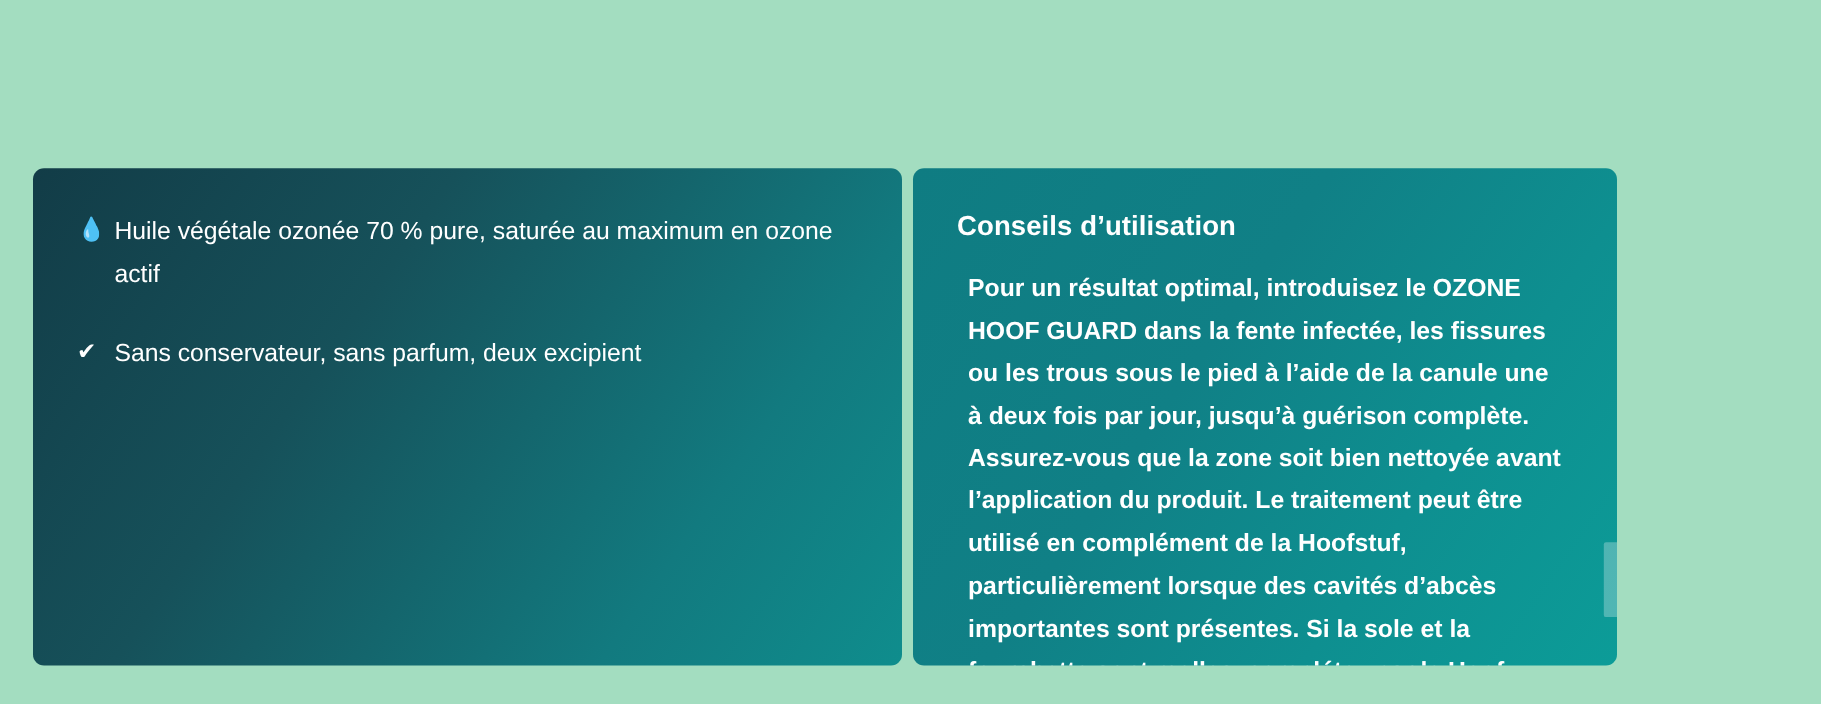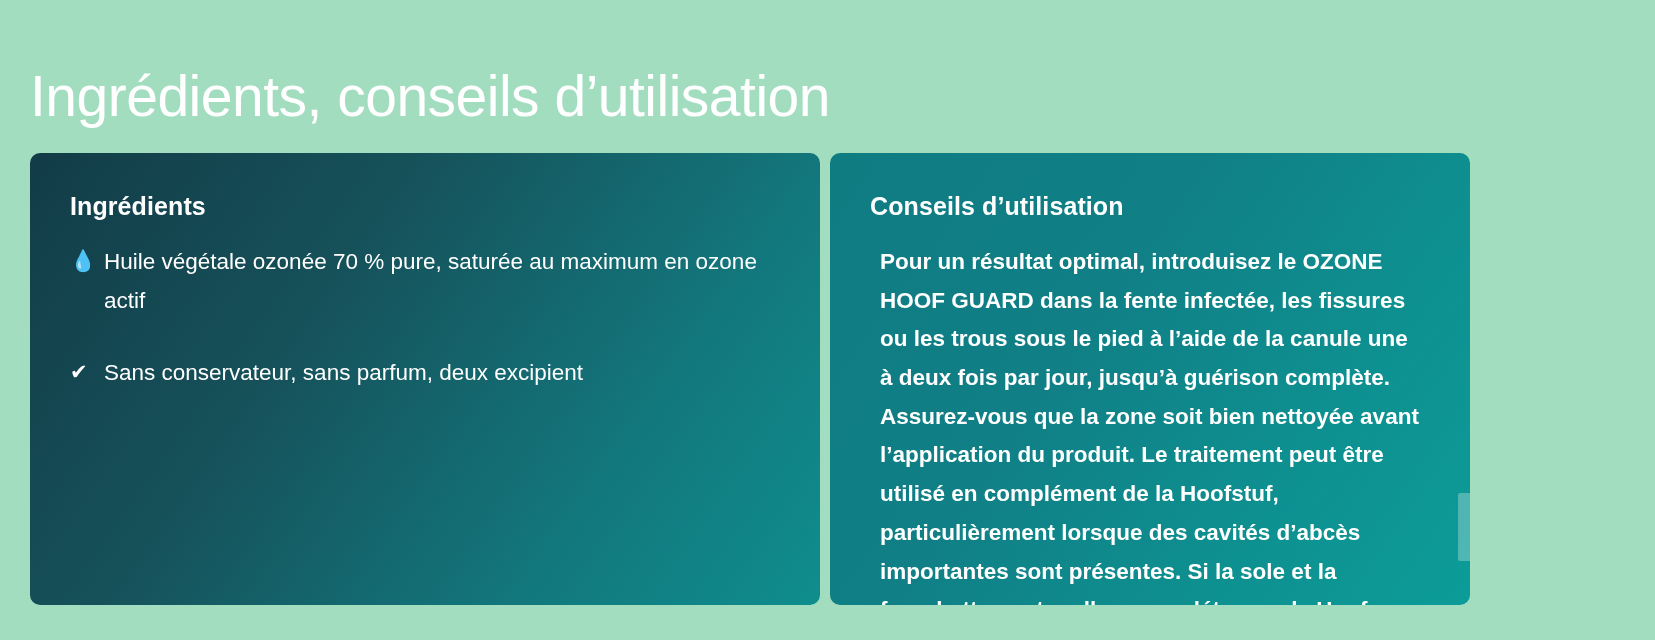--- a/index.html
+++ b/index.html
@@ -106,26 +106,24 @@
     height: 68px;
     background: rgba(255,255,255,0.28);
     border-radius: 2px 0 0 2px;
   }
 </style>
 </head>
 <body>
 
 <div class="page">
 
-  <h1 class="page-title">Ingrédients, conseils d’utilisation</h1>
 
   <div class="cards">
 
     <section class="card card-ingredients">
-      <h2 class="card-heading">Ingrédients</h2>
       <ul class="ing-list">
         <li class="ing-item">
           <span class="ing-icon">💧</span>
           <span class="ing-text">Huile végétale ozonée 70 % pure, saturée au maximum en ozone actif</span>
         </li>
         <li class="ing-item">
           <span class="ing-icon">✔</span>
           <span class="ing-text">Sans conservateur, sans parfum, deux excipient</span>
         </li>
       </ul>

